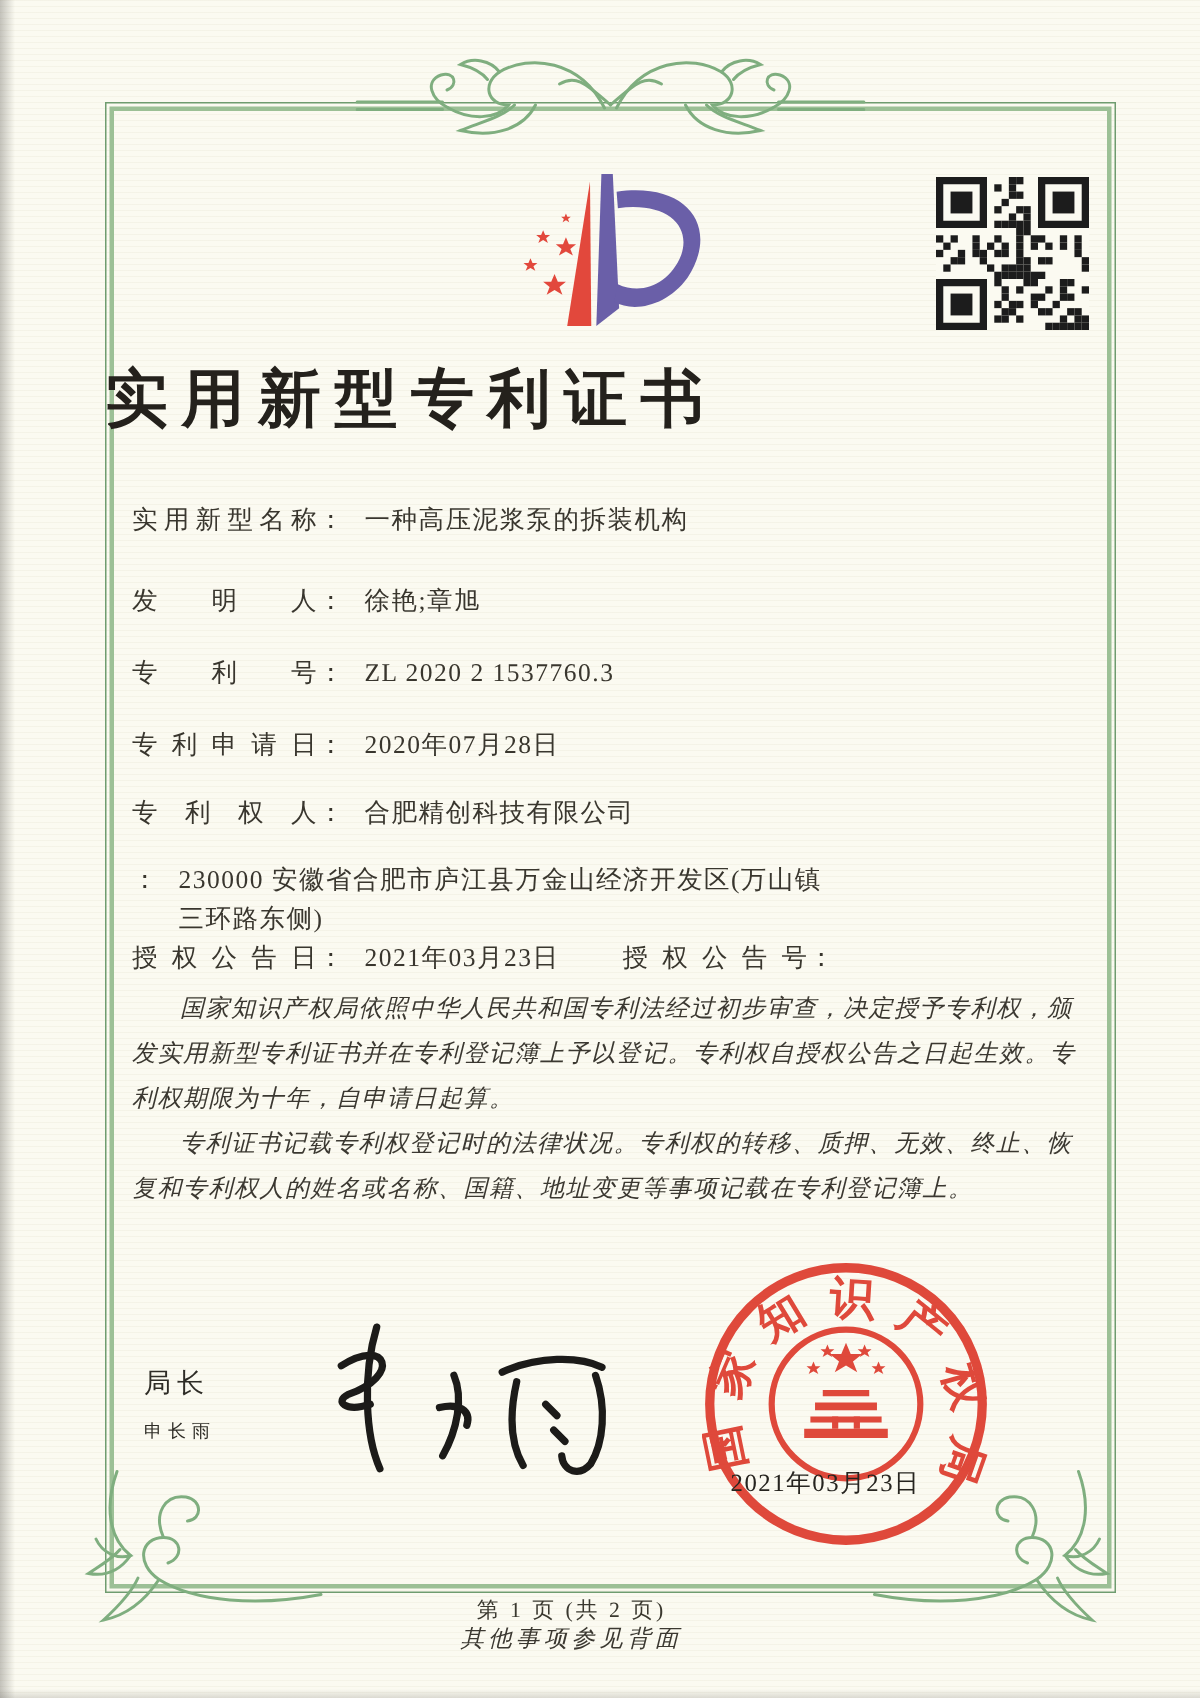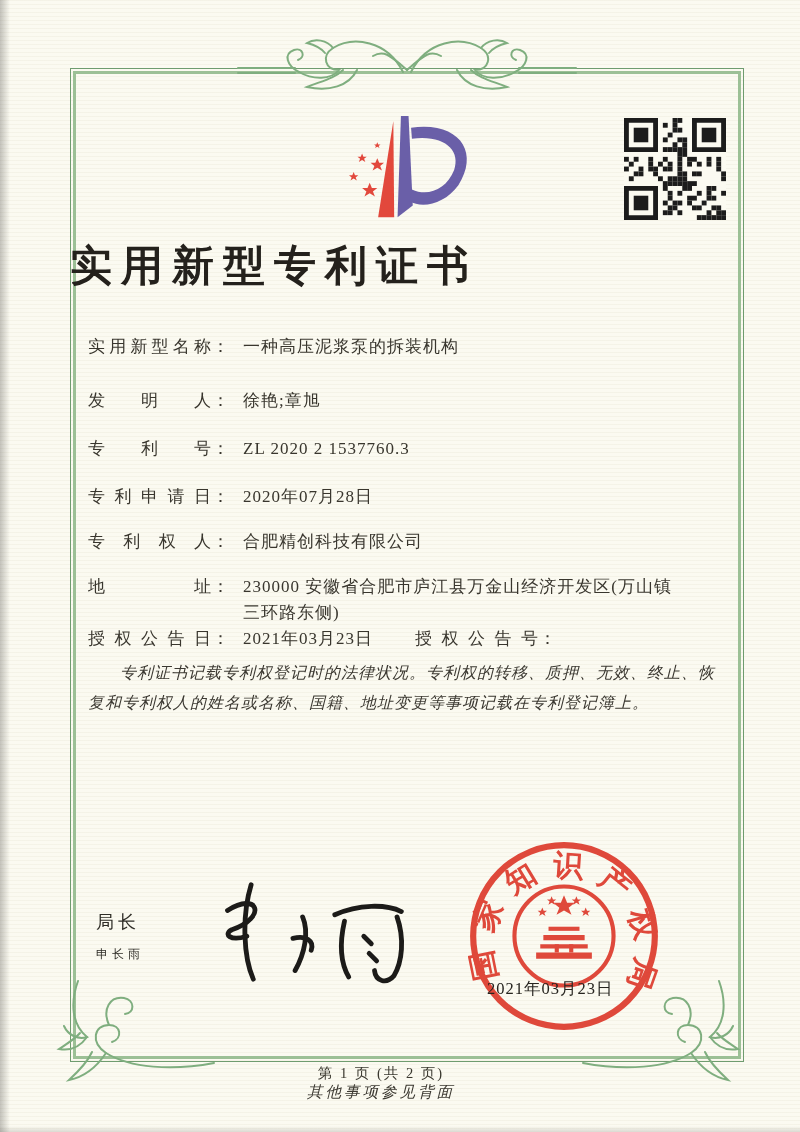--- a/index.html
+++ b/index.html
@@ -297,38 +297,38 @@
       <span class="flabel">专利申请日</span>
         <span>：</span>
       <span class="fvalue">2020年07月28日</span>
     </div>
     <div class="frow m-patentee">
       <span class="flabel">专利权人</span>
         <span>：</span>
       <span class="fvalue">合肥精创科技有限公司</span>
     </div>
     <div class="frow m-address">
-      <span class="flabel">地址</span>
         <span>：</span>
       <span class="fvalue addr-val">230000 安徽省合肥市庐江县万金山经济开发区(万山镇三环路东侧)</span>
     </div>
     <div class="grant-row">
       <div class="frow">
         <span class="flabel">授权公告日</span>
           <span>：</span>
         <span class="fvalue">2021年03月23日</span>
       </div>
       <div class="frow grant-pair2">
         <span class="flabel">授权公告号</span>
           <span>：</span>
       </div>
     </div>
   </div>
 
   <div class="paragraphs">
+    <p>国家知识产权局依照中华人民共和国专利法经过初步审查，决定授予专利权，颁发实用新型专利证书并在专利登记簿上予以登记。专利权自授权公告之日起生效。专利权期限为十年，自申请日起算。</p>
     <p>专利证书记载专利权登记时的法律状况。专利权的转移、质押、无效、终止、恢复和专利权人的姓名或名称、国籍、地址变更等事项记载在专利登记簿上。</p>
   </div>
 
   <div class="sig-title">局长</div>
   <div class="sig-name">申长雨</div>
 
   <svg class="sig-script" viewBox="0 0 200 110">
     <g stroke="#1c1b19" stroke-width="4.5" fill="none" stroke-linecap="round" stroke-linejoin="round">
       <path d="M40 10 C31 40 33 78 42 98"></path>
       <path d="M18 34 C46 16 56 40 22 52 C14 56 20 63 36 58"></path>

